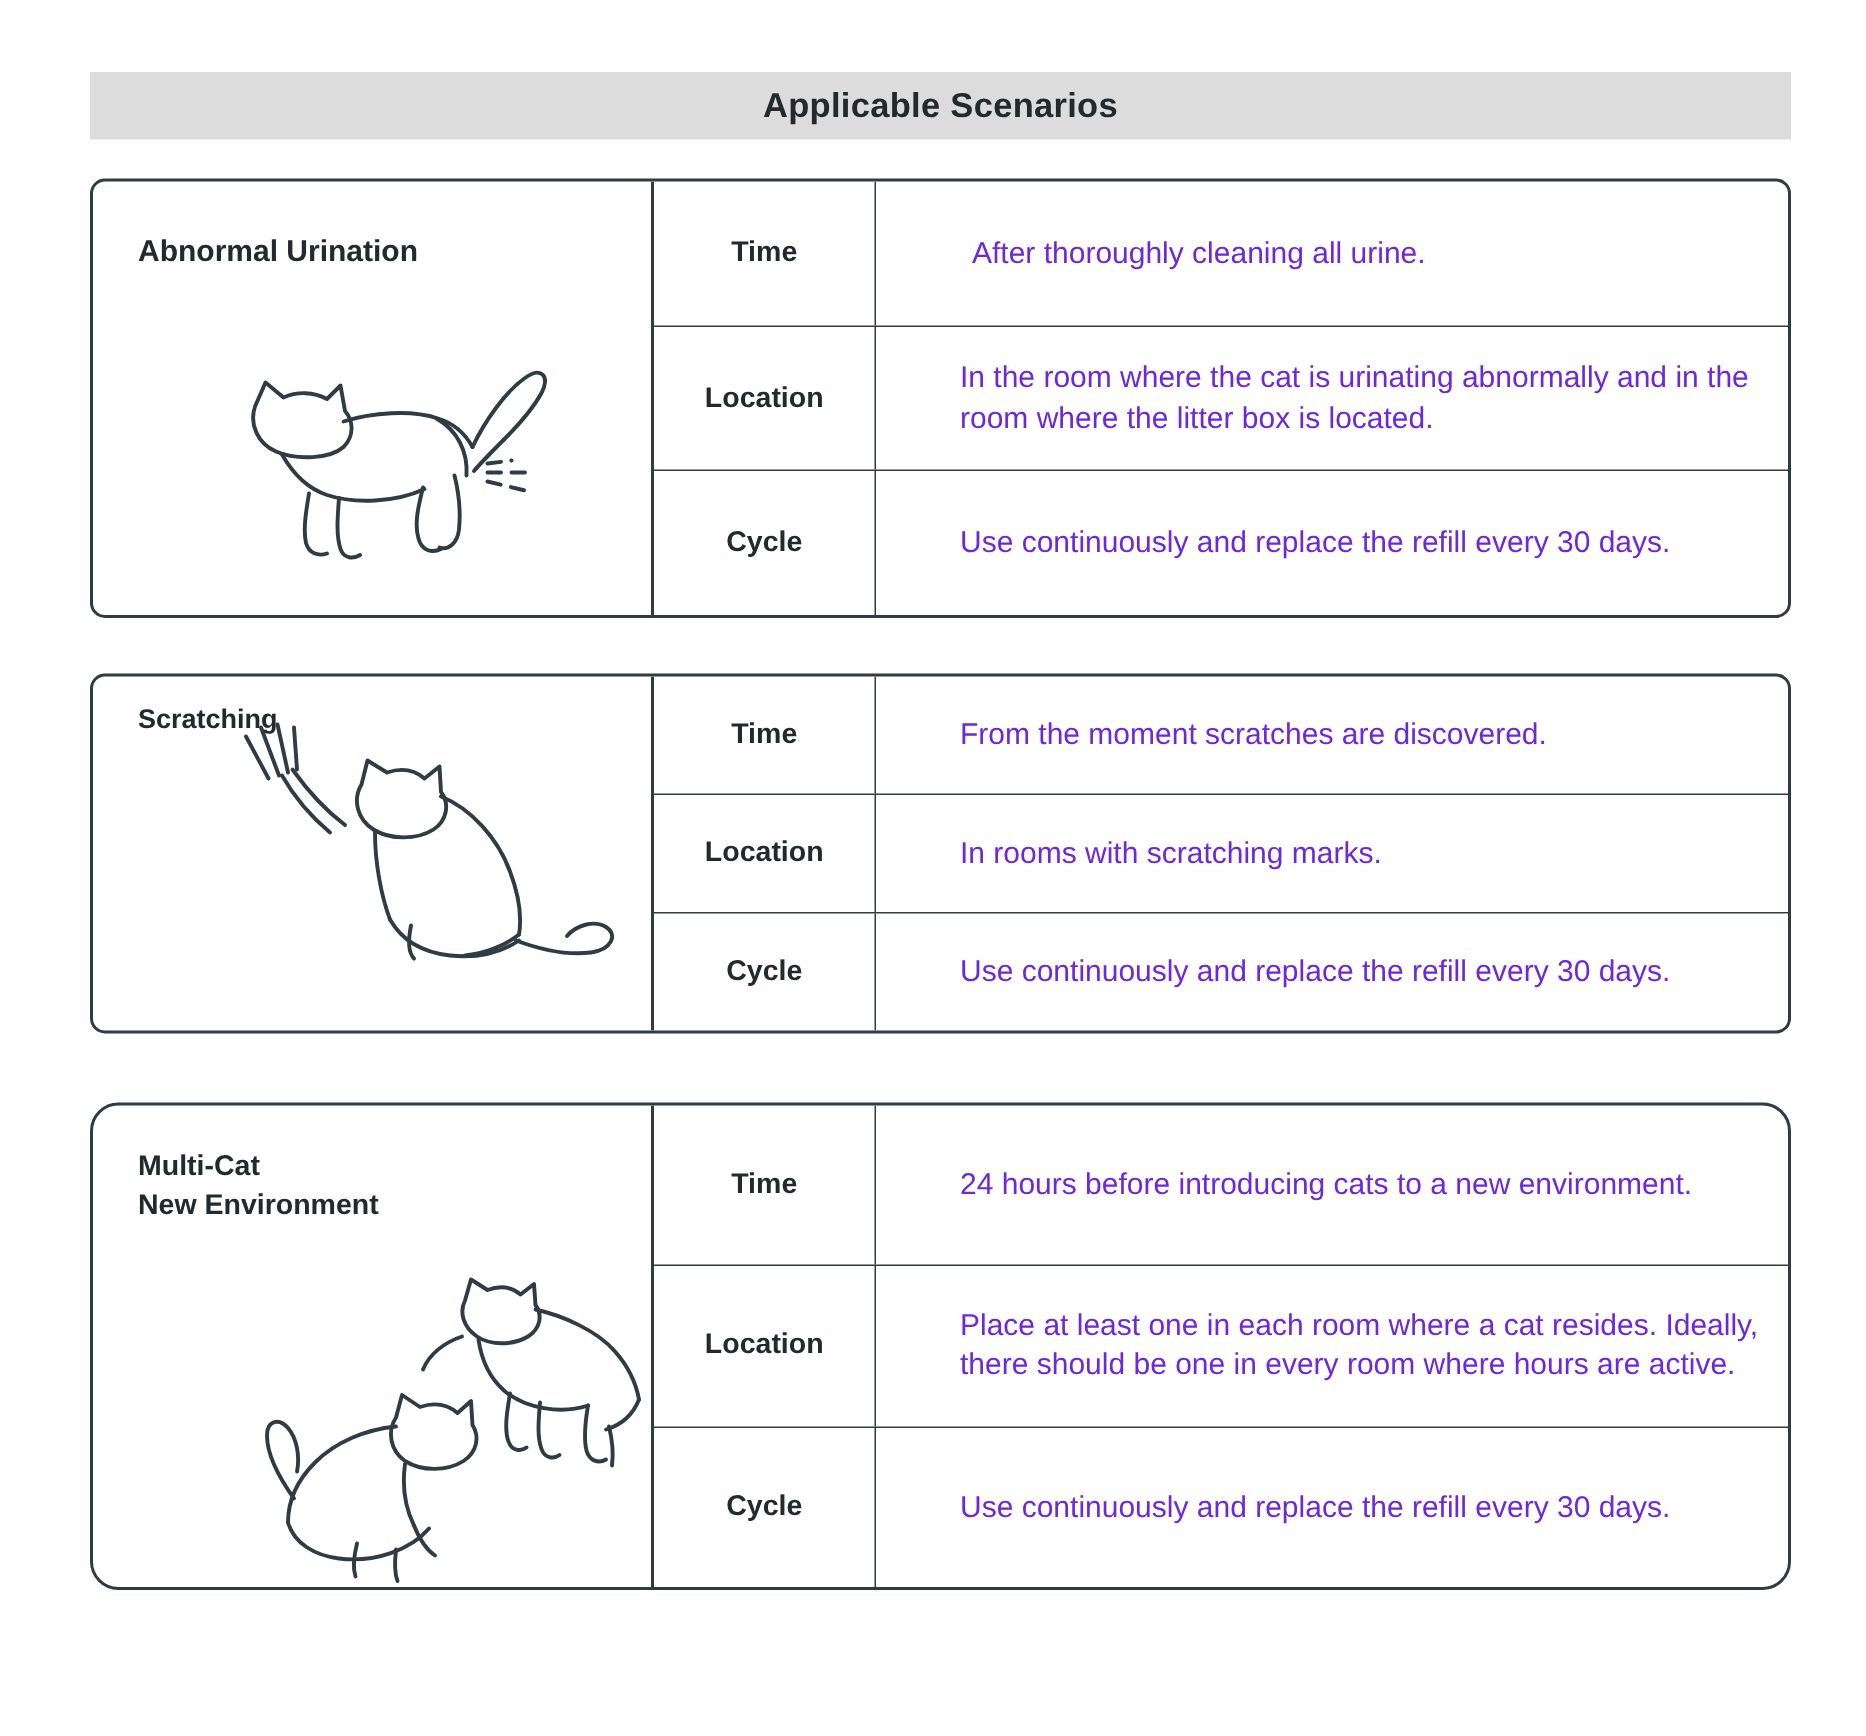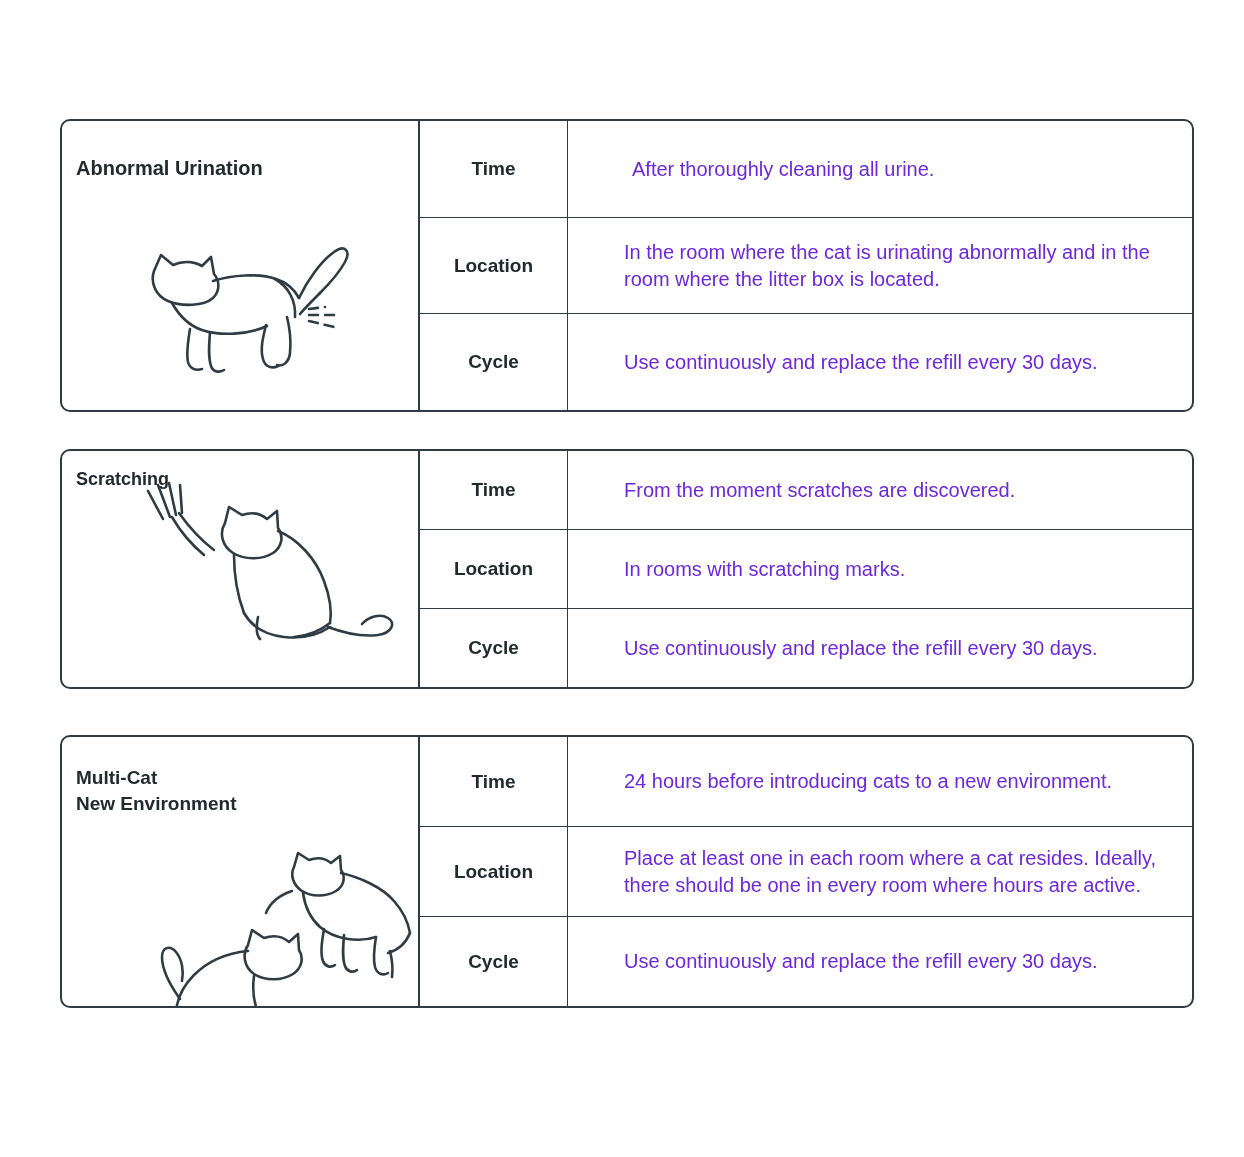--- a/index.html
+++ b/index.html
@@ -46,24 +46,25 @@
   .card {
     position: absolute;
     left: 60px;
     width: 1134px;
     border: 2px solid #2f3c43;
     border-radius: 10px;
     box-sizing: border-box;
     background: #fff;
     overflow: hidden;
     display: flex;
+    padding-left: 16px;
   }
   #card-0 { top: 119px; height: 293px; }
   #card-1 { top: 449px; height: 240px; }
-  #card-2 { top: 735px; height: 273px; }
+  #card-2 { top: 735px; height: 325px; border-radius: 19px; }
 
   .card-left {
     width: 358px;
     border-right: 2px solid #2f3c43;
     box-sizing: border-box;
     position: relative;
     flex: none;
   }
   .card-label {
     position: absolute;
@@ -124,20 +125,23 @@
     line-height: 1.32;
     color: #6d28d9;
   }
   .row-val.indent { padding-left: 22px; }
 </style>
 </head>
 <body>
 
 <div class="page">
 
+  <div class="banner">
+    <div class="banner-title">Applicable Scenarios</div>
+  </div>
 
   <div class="card" id="card-0">
     <div class="card-left">
       <div class="card-label">Abnormal Urination</div>
       <div class="card-art">
         <svg width="356" height="289" viewBox="0 0 356 289" fill="none" xmlns="http://www.w3.org/2000/svg">
           <g stroke="#2f3c43" stroke-width="2.6" fill="none" stroke-linecap="round" stroke-linejoin="round">
 
             <path d="M92 150 L99 134 L111 144 C120 140 131 140 140 145 L149 136 L152 153 C158 160 158 170 151 177 C142 185 120 186 106 180 C94 175 88 162 92 150 Z"></path>
 

